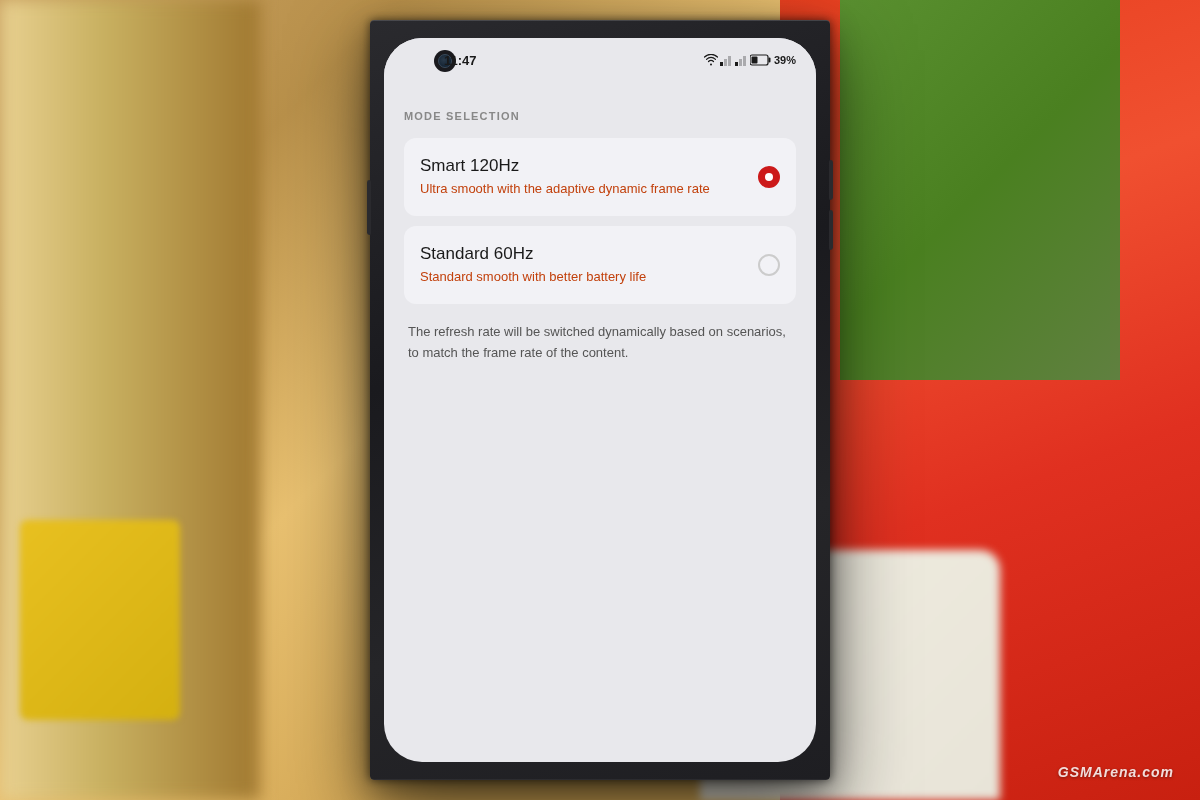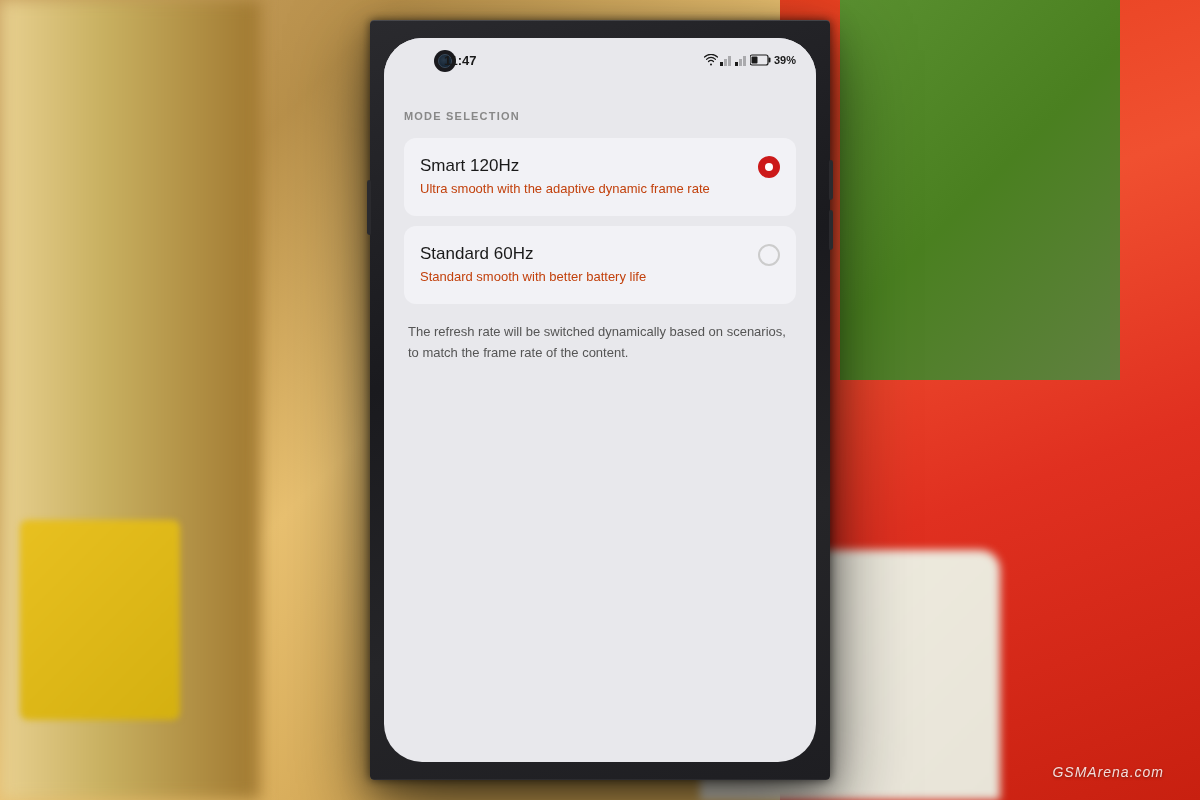--- a/index.html
+++ b/index.html
@@ -212,21 +212,21 @@
       text-transform: uppercase;
     }
 
     
     .option-card {
       background: #f2f2f6;
       border-radius: 12px;
       padding: 18px 16px;
       margin-bottom: 10px;
       display: flex;
-      align-items: flex-start;
+      align-items: center;
       justify-content: space-between;
       cursor: pointer;
     }
 
     .option-text-group {
       flex: 1;
     }
 
     .option-title {
       font-size: 17px;
@@ -303,23 +303,23 @@
       height: 55px;
       background: #2a2a2e;
       border-radius: 3px 2px 2px 3px;
       position: absolute;
     }
 
     
     .watermark {
       position: absolute;
       bottom: 20px;
-      right: 36px;
+      right: 26px;
       font-size: 14px;
-      font-weight: 400;
+      font-weight: 700;
       color: rgba(255,255,255,0.85);
       letter-spacing: 1px;
       text-shadow: 0 1px 3px rgba(0,0,0,0.4);
       font-style: italic;
     }
 
     .search-svg {
       width: 18px;
       height: 18px;
     }

